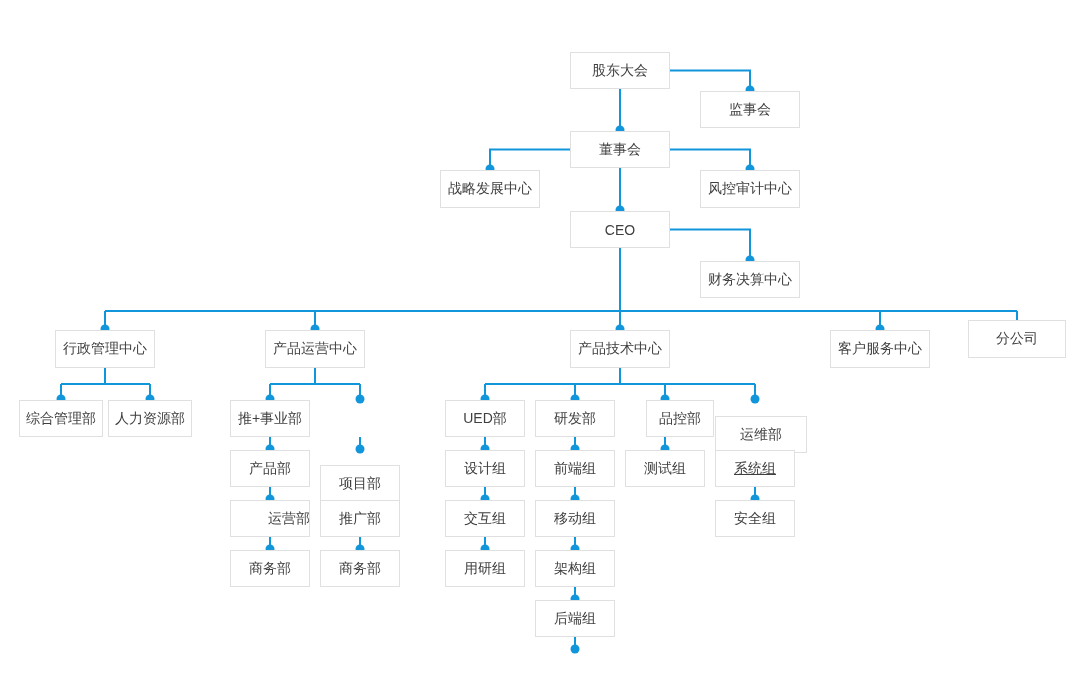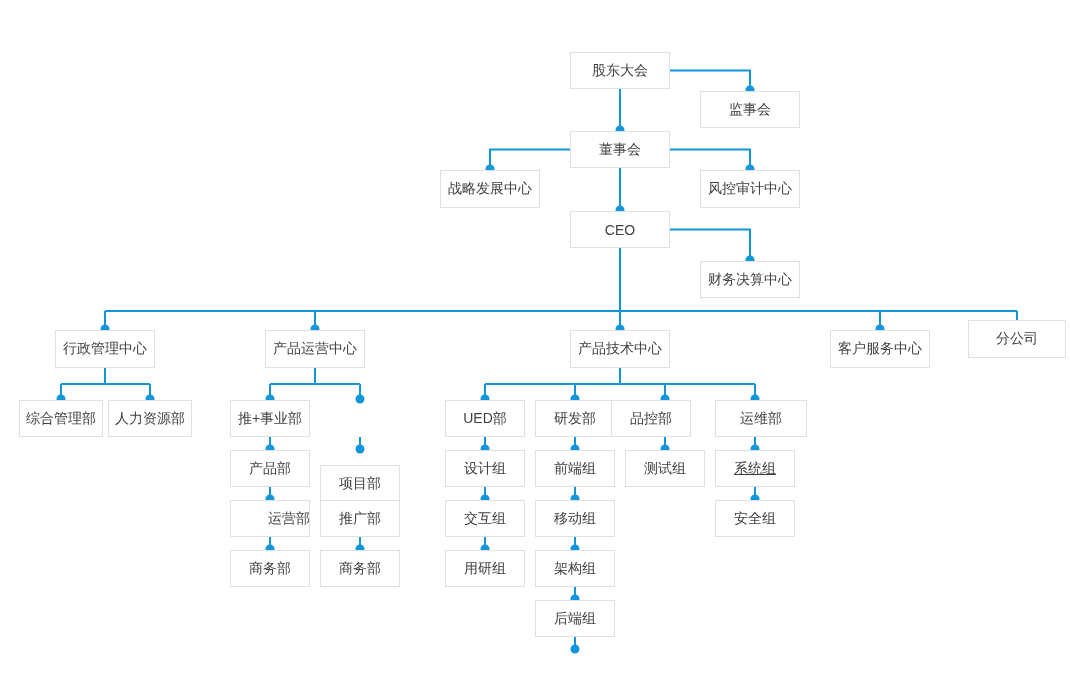--- a/index.html
+++ b/index.html
@@ -122,22 +122,22 @@
       <div class="node" style="left: 55px; top: 330px; width: 100px; height: 38px;">行政管理中心</div>
       <div class="node" style="left: 265px; top: 330px; width: 100px; height: 38px;">产品运营中心</div>
       <div class="node" style="left: 570px; top: 330px; width: 100px; height: 38px;">产品技术中心</div>
       <div class="node" style="left: 830px; top: 330px; width: 100px; height: 38px;">客户服务中心</div>
       <div class="node" style="left: 968px; top: 320px; width: 98px; height: 38px;">分公司</div>
       <div class="node" style="left: 19px; top: 400px; width: 84px; height: 37px;">综合管理部</div>
       <div class="node" style="left: 108px; top: 400px; width: 84px; height: 37px;">人力资源部</div>
       <div class="node" style="left: 230px; top: 400px; width: 80px; height: 37px;">推+事业部</div>
       <div class="node" style="left: 445px; top: 400px; width: 80px; height: 37px;">UED部</div>
       <div class="node" style="left: 535px; top: 400px; width: 80px; height: 37px;">研发部</div>
-      <div class="node" style="left: 611px; top: 400px; width: 80px; height: 37px;">品控部</div>
-      <div class="node" style="left: 715px; top: 400px; width: 92px; height: 37px;">运维部</div>
+      <div class="node" style="left: 646px; top: 400px; width: 68px; height: 37px;">品控部</div>
+      <div class="node" style="left: 715px; top: 416px; width: 92px; height: 37px;">运维部</div>
       <div class="node" style="left: 230px; top: 450px; width: 80px; height: 37px;">产品部</div>
       <div class="node" style="left: 320px; top: 450px; width: 80px; height: 37px; margin-top: 15px;">项目部</div>
       <div class="node" style="left: 445px; top: 450px; width: 80px; height: 37px;">设计组</div>
       <div class="node" style="left: 535px; top: 450px; width: 80px; height: 37px;">前端组</div>
       <div class="node" style="left: 625px; top: 450px; width: 80px; height: 37px;">测试组</div>
       <div class="node" style="left: 715px; top: 450px; width: 80px; height: 37px; text-decoration: underline;">系统组</div>
       <div class="node" style="left: 230px; top: 500px; width: 80px; height: 37px; padding-left: 38px;">运营部</div>
       <div class="node" style="left: 320px; top: 500px; width: 80px; height: 37px;">推广部</div>
       <div class="node" style="left: 445px; top: 500px; width: 80px; height: 37px;">交互组</div>
       <div class="node" style="left: 535px; top: 500px; width: 80px; height: 37px;">移动组</div>

